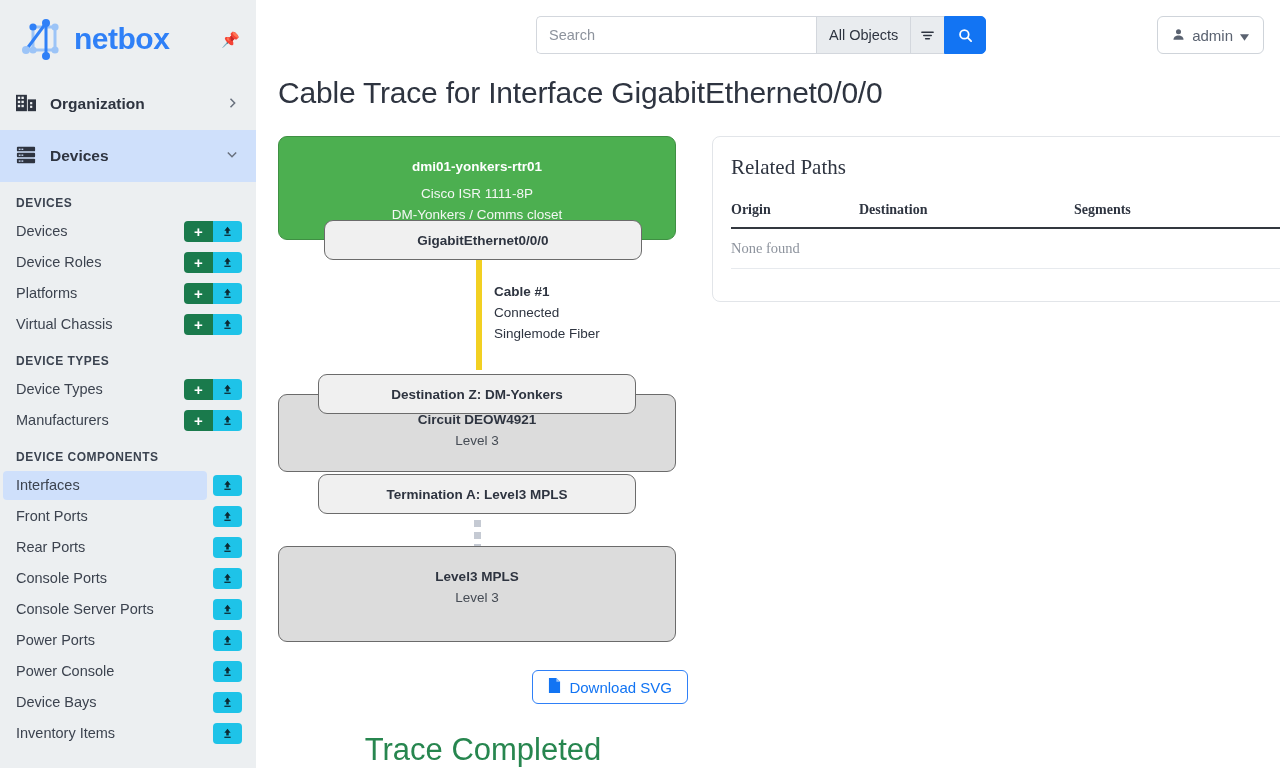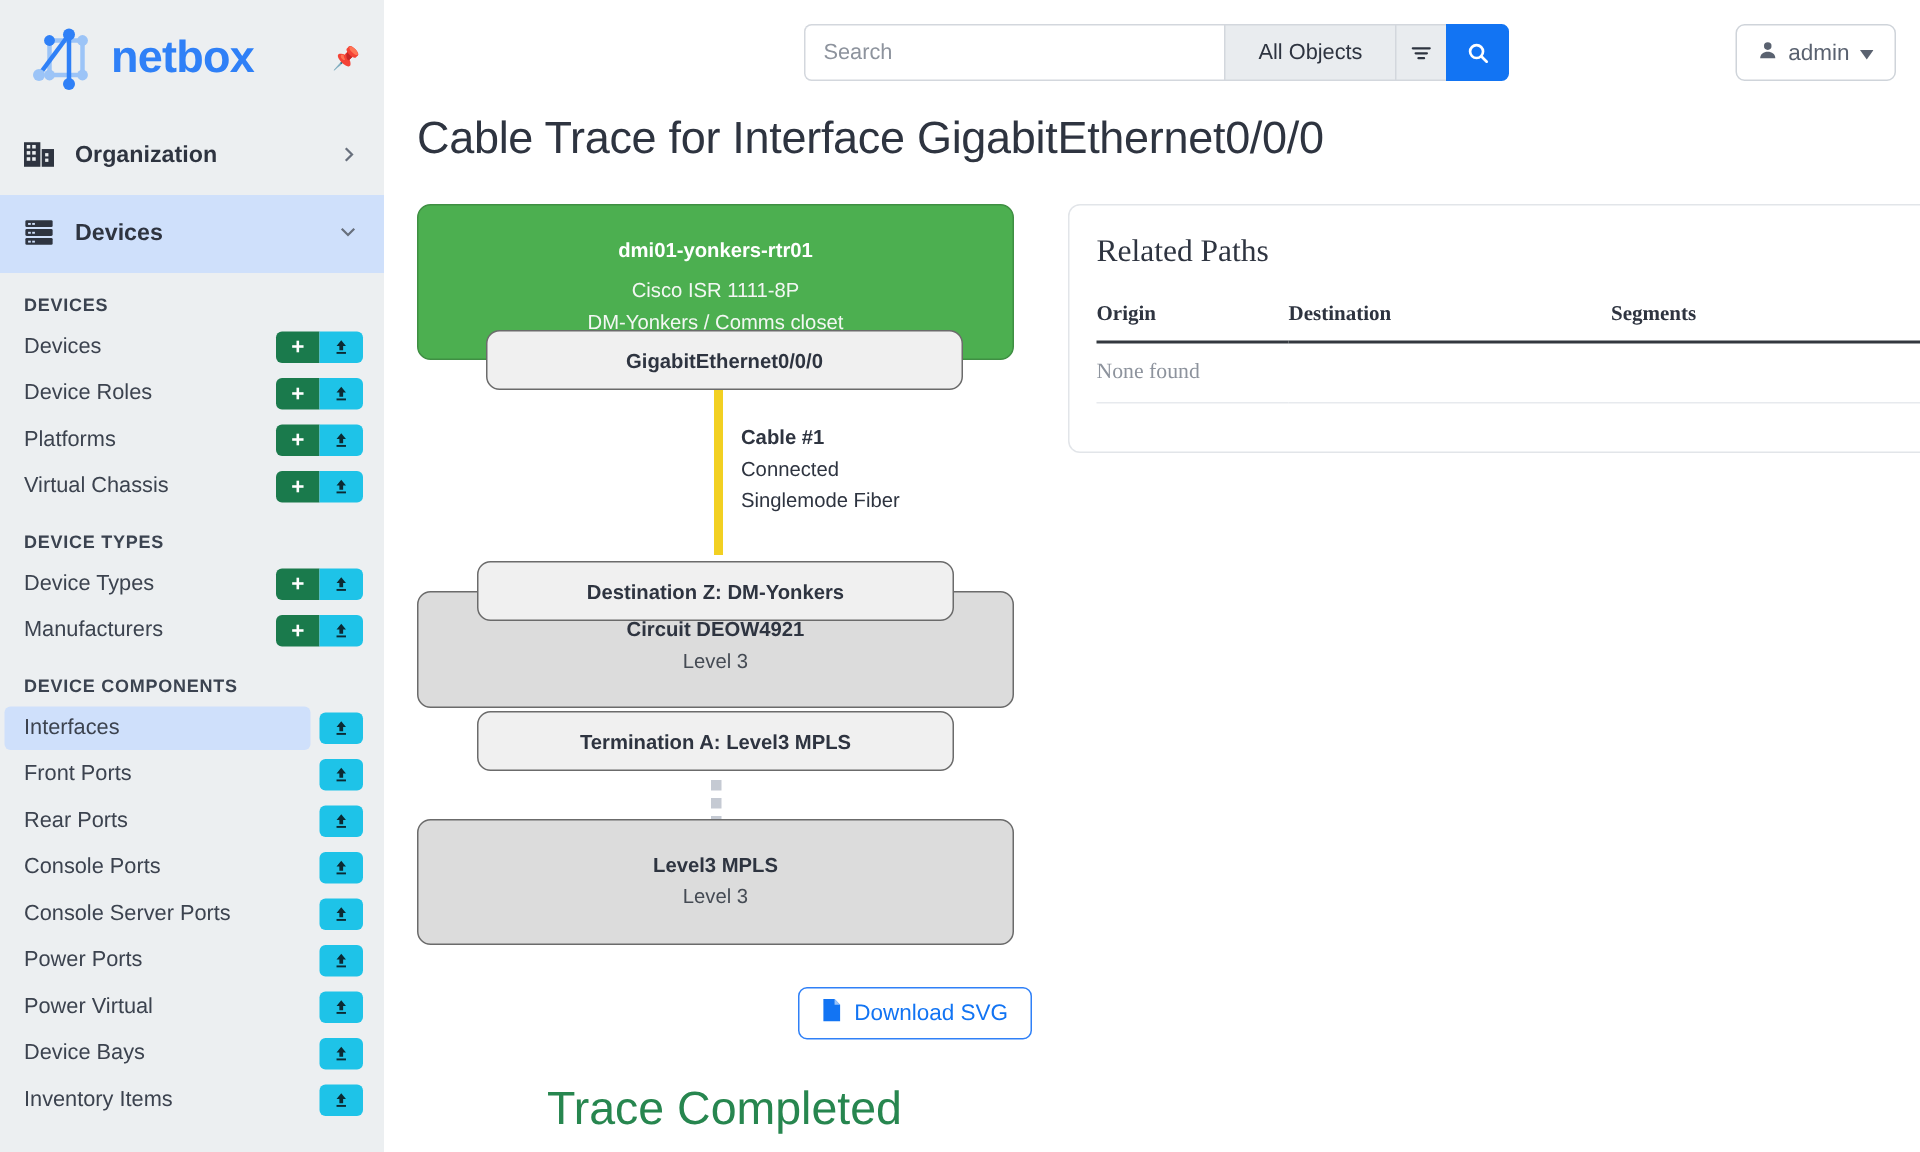--- a/index.html
+++ b/index.html
@@ -77,21 +77,21 @@
     margin-left: 264px;
   }
   .search-input {
     width: 280px; height: 38px; border: 1px solid #d3d7dd; border-right: none;
     border-radius: 5px 0 0 5px; padding: 0 12px; font-size: 14.5px;
     color: #2e3440; background: #fff; outline: none;
     font-family: "Liberation Sans", sans-serif;
   }
   .search-input::placeholder { color: #8d939d; }
   .obj-select {
-    display: flex; align-items: center; padding: 0 22px;
+    display: flex; align-items: center; padding: 0 12px;
     background: #e9ecef; border: 1px solid #d3d7dd; border-right: none;
     font-size: 14.5px; color: #2e3440; cursor: pointer; white-space: nowrap;
   }
   .filter-btn {
     display: flex; align-items: center; justify-content: center; width: 34px;
     background: #e9ecef; border: 1px solid #d3d7dd; border-right: none;
     cursor: pointer; color: #2e3440;
   }
   .search-btn {
     display: flex; align-items: center; justify-content: center; width: 42px;
@@ -159,21 +159,21 @@
   }
   .term-z { top: 4px; }
   .term-a { top: 104px; }
 
   .dots { position: absolute; left: 196px; top: 150px; z-index: 0; }
   .dots i {
     display: block; width: 7px; height: 7px; background: #c5cad3; margin-bottom: 5px;
   }
 
   .node-provider {
-    width: 398px; height: 84px; background: #dcdcdc;
+    width: 398px; height: 96px; background: #dcdcdc;
     padding-top: 22px; margin-top: 6px;
   }
   .node-provider .p1 { font-size: 13.5px; font-weight: 700; color: #2e3440; }
   .node-provider .p2 { font-size: 13.5px; color: #454b54; margin-top: 6px; }
 
   .dl-row { display: flex; justify-content: flex-end; margin-top: 28px; }
   .dl-btn {
     display: inline-flex; align-items: center; gap: 8px;
     padding: 7px 15px; border: 1px solid #2f80f7; border-radius: 6px;
     background: #fff; color: #1274f3; font-size: 15px; cursor: pointer;
@@ -423,21 +423,21 @@
           <div class="btns">
             <div class="btn-sq btn-imp solo">
               <svg viewBox="0 0 14 14" width="11" height="11" fill="#0b2a33">
                 <polygon points="7,1 11,6 8.6,6 8.6,9.5 5.4,9.5 5.4,6 3,6"></polygon>
                 <rect x="3" y="11" width="8" height="1.6"></rect>
               </svg>
             </div>
           </div>
         </div>
         <div class="nav-item">
-          <span class="ni-label">Power Virtual</span>
+          <span class="ni-label">Power Console</span>
           <div class="btns">
             <div class="btn-sq btn-imp solo">
               <svg viewBox="0 0 14 14" width="11" height="11" fill="#0b2a33">
                 <polygon points="7,1 11,6 8.6,6 8.6,9.5 5.4,9.5 5.4,6 3,6"></polygon>
                 <rect x="3" y="11" width="8" height="1.6"></rect>
               </svg>
             </div>
           </div>
         </div>
         <div class="nav-item">

